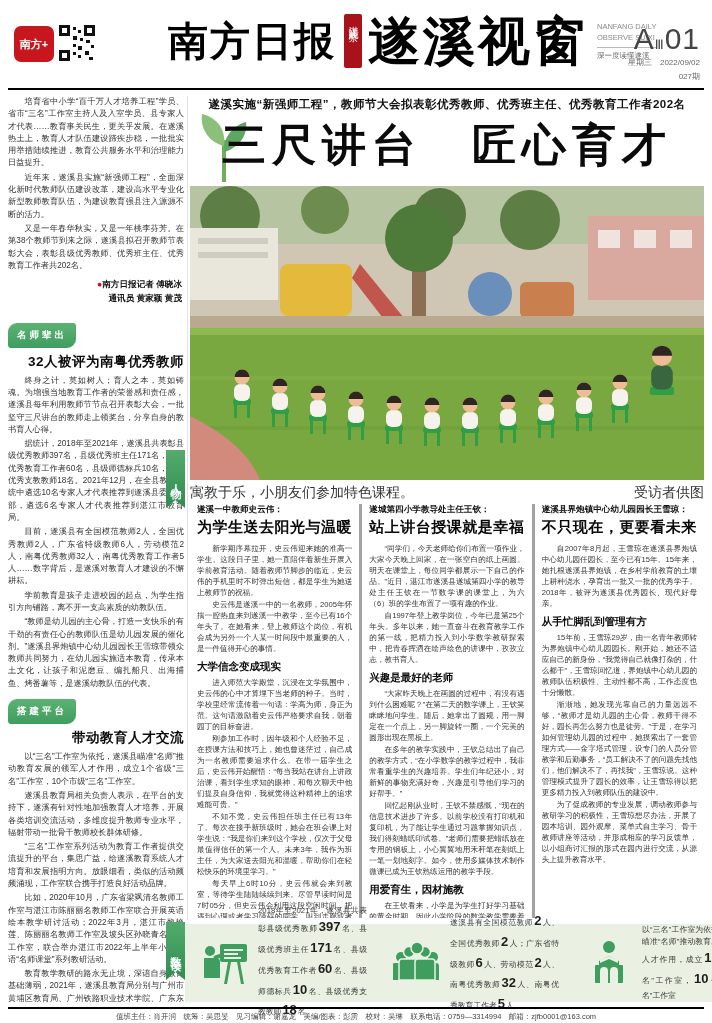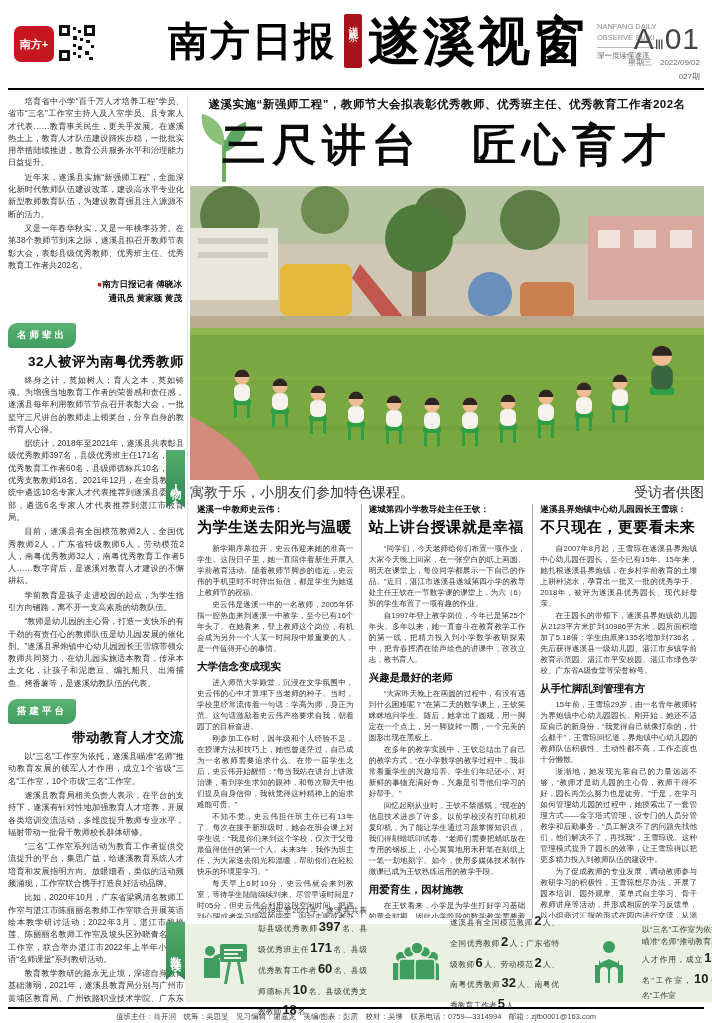--- a/index.html
+++ b/index.html
@@ -41,21 +41,21 @@
   #lead-headline{position:absolute;left:190px;top:112px;width:514px;text-align:center;
                  font-size:44px;font-weight:900;color:#0a0a0a;letter-spacing:6px;line-height:1.5;}
   #leaf{position:absolute;left:198px;top:112px;width:52px;height:70px;}
   #lead-photo{position:absolute;left:190px;top:186px;width:514px;height:294px;overflow:hidden;
               background:#79a840;}
   #photo-caption-row{position:absolute;left:190px;top:484px;width:514px;display:flex;
                      justify-content:space-between;font-size:14px;color:#333;}
   
   #profiles{position:absolute;left:190px;top:504px;width:514px;height:414px;display:flex;}
   .pcol{flex:1;overflow:hidden;padding:0 7px;}
-  .pcol + .pcol{border-left:1px solid #a3a3a3;}
+  .pcol + .pcol{border-left:3px solid #a3a3a3;}
   .p-kicker{font-size:8.6px;font-weight:bold;color:#111;margin-bottom:2px;}
   .p-title{font-size:15px;font-weight:900;color:#0a0a0a;margin:0 0 6px;letter-spacing:0.5px;}
   .pp{font-size:7.6px;line-height:1.45;text-align:justify;text-indent:2em;margin:0 0 1px;color:#333;}
   .p-sub{font-size:10.5px;font-weight:800;color:#0c0c0c;margin:6px 0 3px;}
   
   .vtab{position:absolute;left:166px;width:19px;height:58px;background:linear-gradient(#55ab6d,#2f8c52);
         color:#fff;font-size:11px;font-weight:bold;writing-mode:vertical-rl;letter-spacing:4px;
         display:flex;align-items:center;justify-content:center;
         clip-path:polygon(0 0,100% 0,100% 100%,50% 86%,0 100%);}
   #tab-people{top:450px;}
@@ -223,21 +223,20 @@
         <p class="pp">“大家昨天晚上在画圆的过程中，有没有遇到什么困难呢？”在第二天的数学课上，王钦笑眯眯地问学生。随后，她拿出了圆规，用一脚定在一个点上，另一脚旋转一圈，一个完美的圆形出现在黑板上。</p>
         <p class="pp">在多年的教学实践中，王钦总结出了自己的教学方式，“在小学数学的教学过程中，我非常看重学生的兴趣培养。学生们年纪还小，对新鲜的事物充满好奇，兴趣是引导他们学习的好帮手。”</p>
         <p class="pp">回忆起刚从业时，王钦不禁感慨，“现在的信息技术进步了许多。以前学校没有打印机和复印机，为了能让学生通过习题掌握知识点，我们得刻蜡纸印试卷。”老师们需要把蜡纸放在专用的钢板上，小心翼翼地用禾秆笔在刻纸上一笔一划地刻字。如今，使用多媒体技术制作微课已成为王钦熟练运用的教学手段。</p>
         <h4 class="p-sub">用爱育生，因材施教</h4>
         <p class="pp">在王钦看来，小学是为学生打好学习基础的黄金时期，因此小学阶段的数学教学需要着重培养学生们的数学思维方式，使他们养成良好学习习惯。</p>
       </div>
     <div class="pcol">
         <div class="p-kicker">遂溪县界炮镇中心幼儿园园长王雪琼：</div>
         <h2 class="p-title">不只现在，更要看未来</h2>
         <p class="pp">自2007年8月起，王雪琼在遂溪县界炮镇中心幼儿园任园长，至今已有15年。15年来，她扎根遂溪县界炮镇，在乡村学前教育的土壤上耕种浇水，孕育出一批又一批的优秀学子。2018年，被评为遂溪县优秀园长、现代好母亲。</p>
-        <p class="pp">在王园长的带领下，遂溪县界炮镇幼儿园从2123平方米扩到10986平方米，园所面积增加了5.18倍；学生由原来135名增加到736名，先后获得遂溪县一级幼儿园、湛江市乡镇学前教育示范园、湛江市平安校园、湛江市绿色学校、广东省A级食堂等荣誉称号。</p>
         <h4 class="p-sub">从手忙脚乱到管理有方</h4>
         <p class="pp">15年前，王雪琼29岁，由一名青年教师转为界炮镇中心幼儿园园长。刚开始，她还不适应自己的新身份，“我觉得自己就像打杂的，什么都干”，王雪琼回忆道，界炮镇中心幼儿园的教师队伍积极性、主动性都不高，工作态度也十分懒散。</p>
         <p class="pp">渐渐地，她发现光靠自己的力量远远不够，“教师才是幼儿园的主心骨，教师干得不好，园长再怎么努力也是徒劳。”于是，在学习如何管理幼儿园的过程中，她摸索出了一套管理方式——金字塔式管理，设专门的人员分管教学和后勤事务，“员工解决不了的问题先找他们，他们解决不了，再找我”，王雪琼说。这种管理模式提升了园长的效率，让王雪琼得以把更多精力投入到教师队伍的建设中。</p>
         <p class="pp">为了促成教师的专业发展，调动教师参与教研学习的积极性，王雪琼想尽办法，开展了园本培训、园外观摩、菜单式自主学习、骨干教师讲座等活动，并形成相应的学习反馈单，以小组商讨汇报的形式在园内进行交流，从源头上提升教育水平。</p>
       </div>
   </div>
 
   <div class="vtab" id="tab-people">人物</div>
   <div class="vtab" id="tab-data">数读</div>
 

